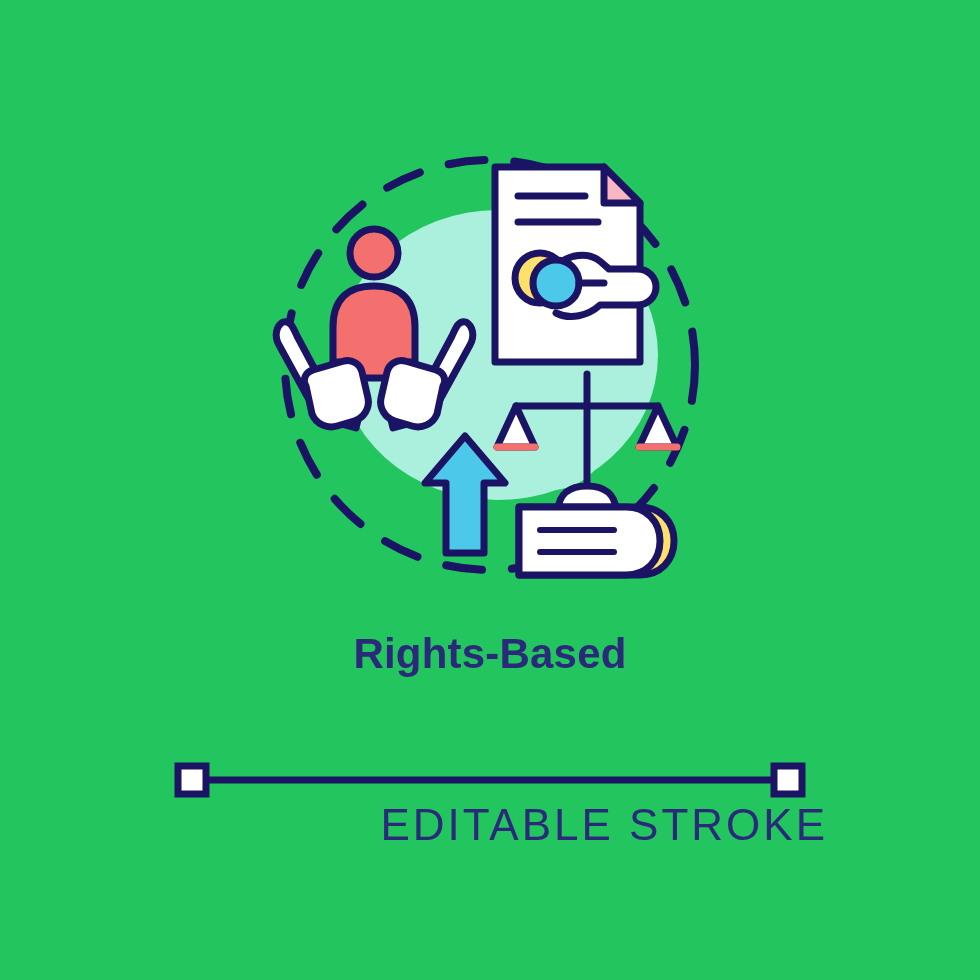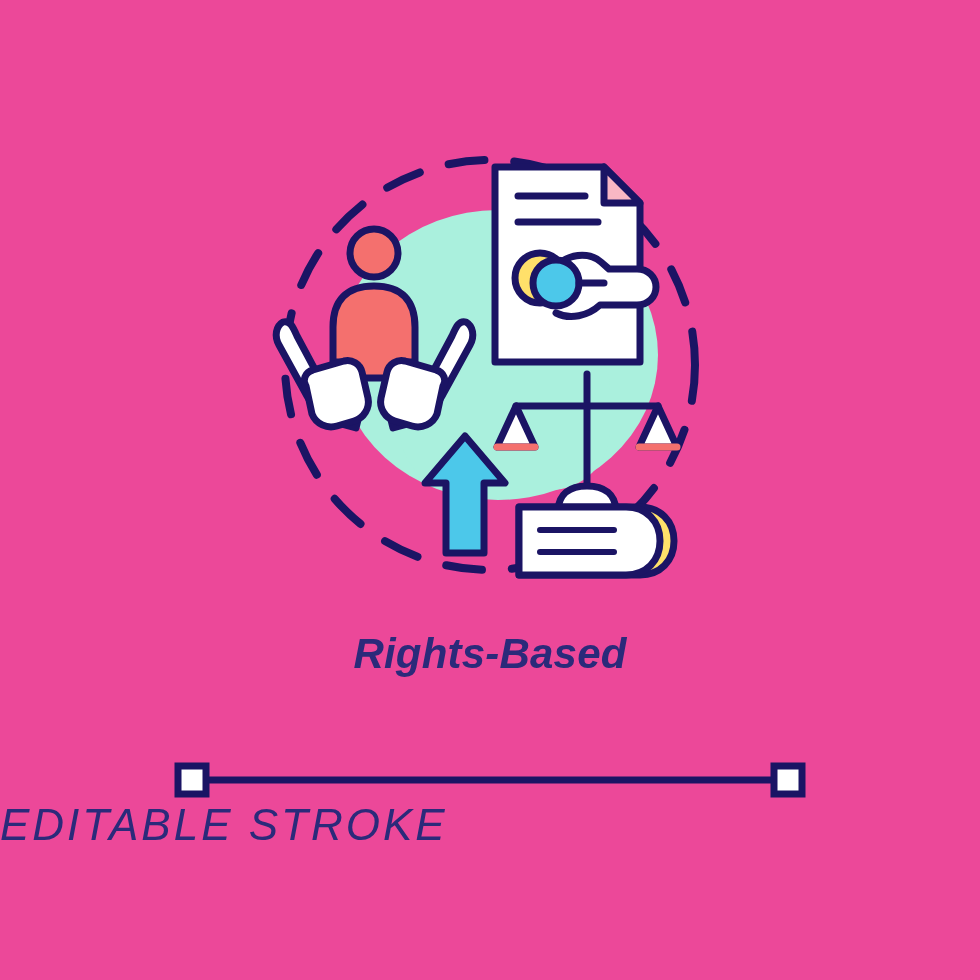--- a/index.html
+++ b/index.html
@@ -10,22 +10,21 @@
   body {
     width: 980px;
     height: 980px;
     font-family: "Liberation Sans", sans-serif;
     overflow: hidden;
   }
   #canvas {
     position: relative;
     width: 980px;
     height: 980px;
-    background: #ec4899;
-    font-style: italic;
+    background: #22c55e;
   }
   .illustration {
     position: absolute;
     left: 0;
     top: 0;
     width: 980px;
     height: 980px;
   }
   .title-block {
     position: absolute;
@@ -41,21 +40,21 @@
     font-weight: bold;
     color: #2b2a7a;
     letter-spacing: 0.2px;
     line-height: 52px;
   }
   .stroke-label {
     position: absolute;
     left: 0;
     top: 800px;
     width: 828px;
-    text-align: left;
+    text-align: right;
     font-family: "Liberation Sans", sans-serif;
     font-size: 44px;
     font-weight: normal;
     color: #2b2a7a;
     letter-spacing: 3px;
   }
 </style>
 </head>
 <body>
 

